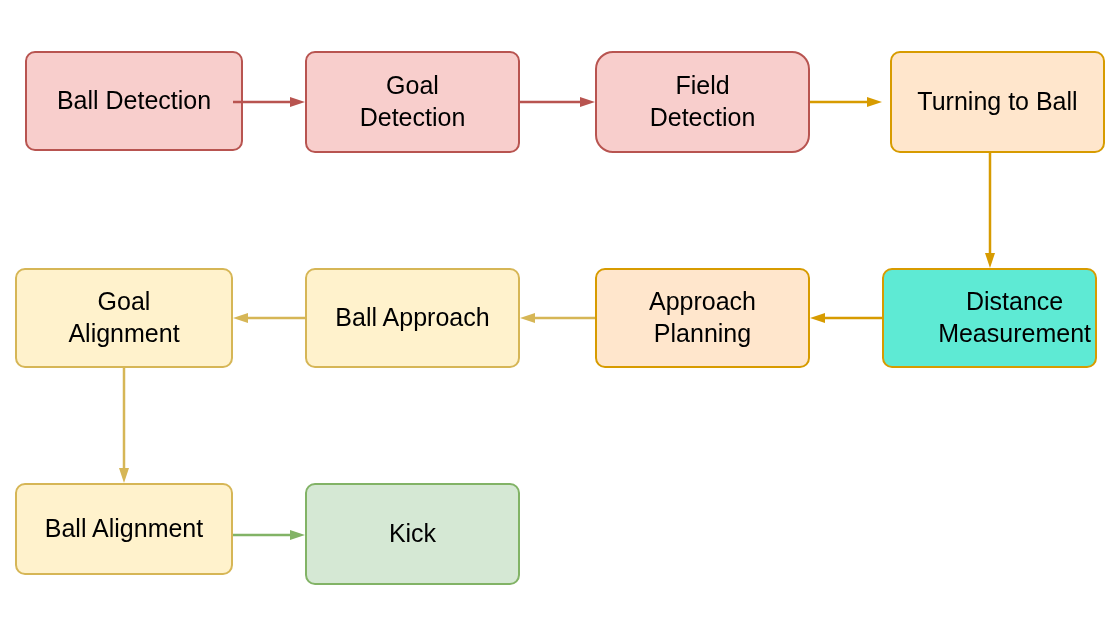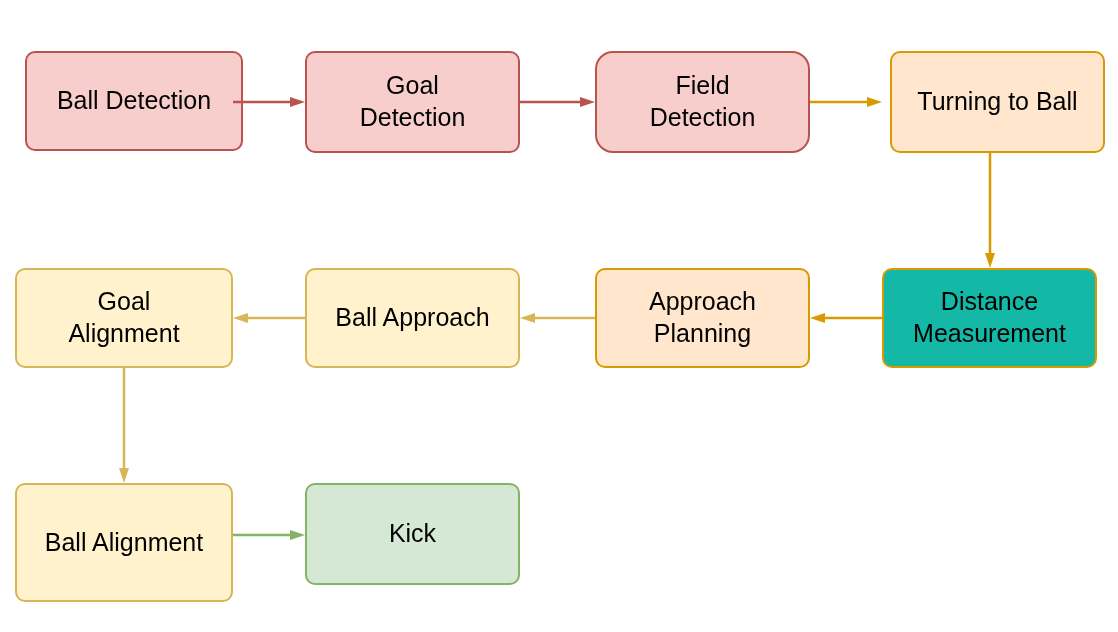--- a/index.html
+++ b/index.html
@@ -56,40 +56,40 @@
 
   <div class="node" style="left: 595px; top: 51px; width: 215px; height: 102px; background-color: rgb(248, 206, 204); border-color: rgb(184, 84, 80); border-radius: 18px;">
     <span class="label">Field
 Detection</span>
   </div>
 
   <div class="node" style="left: 882px; top: 51px; width: 215px; height: 102px; background-color: rgb(255, 230, 204); border-color: rgb(215, 155, 0); margin-left: 8px;">
     <span class="label">Turning to Ball</span>
   </div>
 
-  <div class="node" style="left: 882px; top: 268px; width: 215px; height: 100px; background-color: #14b8a6; border-color: rgb(215, 155, 0);">
+  <div class="node" style="left: 882px; top: 268px; width: 215px; height: 100px; background-color: #5eead4; border-color: rgb(215, 155, 0); justify-content: flex-end;">
     <span class="label">Distance
 Measurement</span>
   </div>
 
   <div class="node" style="left: 305px; top: 268px; width: 215px; height: 100px; background-color: rgb(255, 242, 204); border-color: rgb(214, 182, 86);">
     <span class="label">Ball Approach</span>
   </div>
 
   <div class="node" style="left: 595px; top: 268px; width: 215px; height: 100px; background-color: rgb(255, 230, 204); border-color: rgb(215, 155, 0);">
     <span class="label">Approach
 Planning</span>
   </div>
 
   <div class="node" style="left: 15px; top: 268px; width: 218px; height: 100px; background-color: rgb(255, 242, 204); border-color: rgb(214, 182, 86);">
     <span class="label">Goal
 Alignment</span>
   </div>
 
-  <div class="node" style="left: 15px; top: 483px; width: 218px; height: 119px; background-color: rgb(255, 242, 204); border-color: rgb(214, 182, 86);">
+  <div class="node" style="left: 15px; top: 483px; width: 218px; height: 92px; background-color: rgb(255, 242, 204); border-color: rgb(214, 182, 86);">
     <span class="label">Ball Alignment</span>
   </div>
 
   <div class="node" style="left: 305px; top: 483px; width: 215px; height: 102px; background-color: rgb(213, 232, 212); border-color: rgb(130, 179, 102);">
     <span class="label">Kick</span>
   </div>
 
   <svg class="arrow" style="left: 233px; top: 93px; stroke: rgb(184, 84, 80); fill: rgb(184, 84, 80);" width="72" height="18" viewBox="0 0 72 18">
     <line x1="0" y1="9" x2="59" y2="9"></line>
     <polygon points="72,9 57,4 57,14"></polygon>

